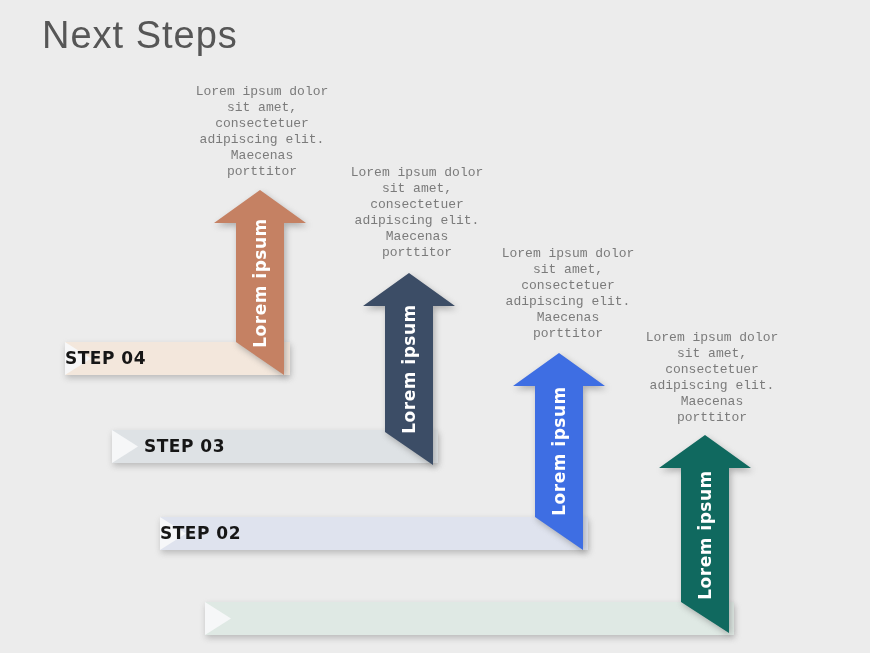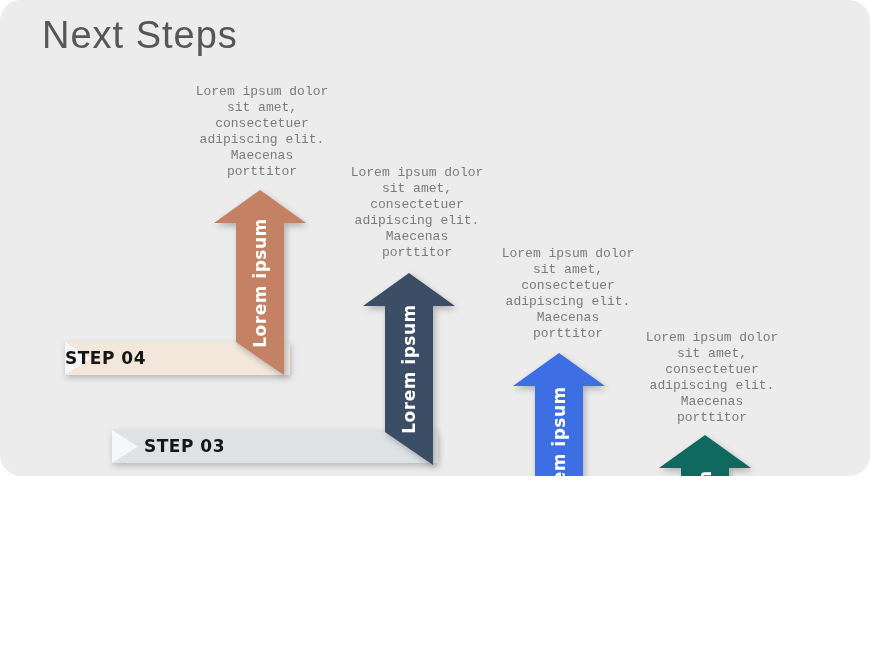--- a/index.html
+++ b/index.html
@@ -1,20 +1,19 @@
 <!DOCTYPE html>
 <html><head>
 <meta charset="utf-8">
 <style>
   html,body { margin:0; padding:0; }
   .stage {
-    position:relative; width:870px; height:476px;
+    position:relative; width:870px; height:653px;
     background:#ececec; overflow:hidden;
     font-family:"DejaVu Sans", sans-serif;
-    border-radius:21px;
   }
   .title {
     position:absolute; left:42px; top:14px; margin:0;
     font-family:"Liberation Sans", sans-serif;
     font-size:38px; font-weight:400; color:#565656; letter-spacing:1px;
   }
   svg.banner {
     position:absolute;
     filter: drop-shadow(1px 3px 3px rgba(110,110,110,0.40));
   }
@@ -65,20 +64,21 @@
   <svg class="arrow" style="left:359px; top:273px;" width="100" height="192" viewBox="0 0 100 192">
     <polygon points="50,0 96,33 74,33 74,192 26,159 26,33 4,33" fill="#3c4d66"></polygon>
   </svg>
   <div class="arrow-label" style="left:334px; top:357px;">Lorem ipsum</div>
   <div class="desc" style="left:348px; top:165px;">Lorem ipsum dolor sit amet, consectetuer adipiscing elit. Maecenas porttitor</div>
 
   <svg class="banner" style="left:160px; top:517px;" width="428" height="33" viewBox="0 0 428 33">
     <rect x="0" y="0" width="428" height="33" fill="#dfe3ee"></rect>
     <polygon class="notch" points="0,0 26,16.5 0,33"></polygon>
   </svg>
+  <div class="step-label" style="left:160px; top:517px; width:428px;">STEP 02</div>
   <svg class="arrow" style="left:509px; top:353px;" width="100" height="197" viewBox="0 0 100 197">
     <polygon points="50,0 96,33 74,33 74,197 26,164 26,33 4,33" fill="#3e6ee3"></polygon>
   </svg>
   <div class="arrow-label" style="left:484px; top:439px;">Lorem ipsum</div>
   <div class="desc" style="left:499px; top:246px;">Lorem ipsum dolor sit amet, consectetuer adipiscing elit. Maecenas porttitor</div>
 
   <svg class="banner" style="left:205px; top:602px;" width="529" height="33" viewBox="0 0 529 33">
     <rect x="0" y="0" width="529" height="33" fill="#dfe9e4"></rect>
     <polygon class="notch" points="0,0 26,16.5 0,33"></polygon>
   </svg>

